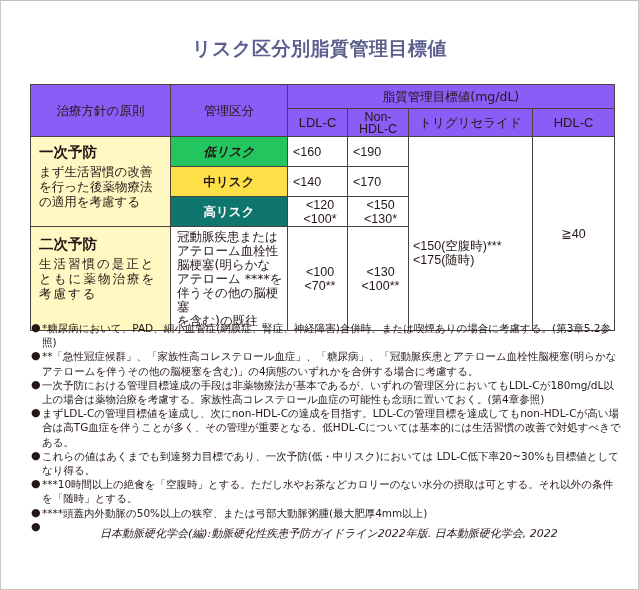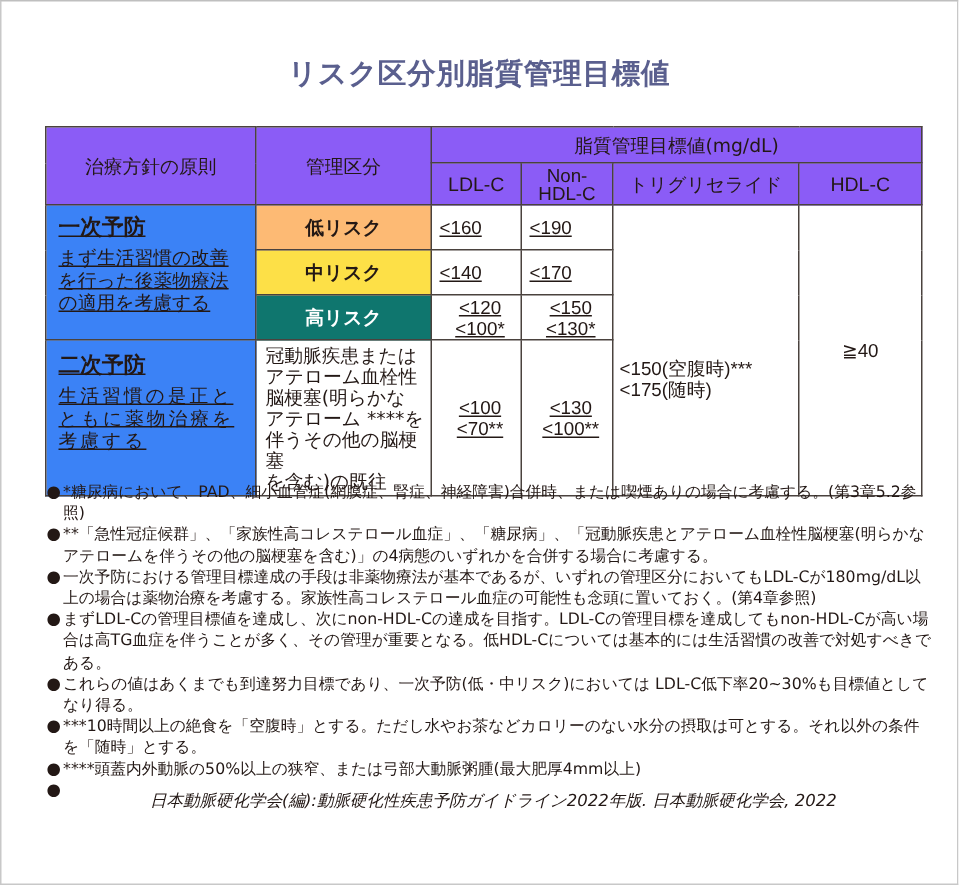--- a/index.html
+++ b/index.html
@@ -3,27 +3,27 @@
 <meta charset="utf-8">
 <style>
   html,body{margin:0;padding:0;}
   body{width:639px;height:590px;background:#fff;position:relative;overflow:hidden;
        font-family:"DejaVu Sans","Liberation Sans",sans-serif;color:#231815;}
   .frame{position:absolute;left:0;top:0;width:637px;height:588px;border:1px solid #c8c8c8;border-top:1px solid #bfbfbf;}
   .title{position:absolute;left:0;width:639px;top:36px;text-align:center;font-size:19px;font-weight:bold;color:#5a5f8e;letter-spacing:0.5px;}
   table.lipid{position:absolute;left:30px;top:84px;border-collapse:collapse;table-layout:fixed;}
   table.lipid td{border:1.3px solid #4a423e;padding:0;font-size:12.5px;line-height:14px;}
   .hd{background:#8b5cf6;text-align:center;font-size:12px;}
-  .num{font-family:"Liberation Sans",sans-serif;font-size:15px;line-height:14px;padding-left:5px !important;vertical-align:middle;text-decoration:underline;}
+  .num{font-family:"Liberation Sans",sans-serif;font-size:15px;line-height:14px;padding-left:5px !important;vertical-align:middle;}
   .num .l2{display:block;text-align:center;}
   .risk{text-align:center;font-weight:bold;font-size:13px;}
-  .low{background:#fdba74;color:#231815;}
+  .low{background:#22c55e;color:#231815;font-style:italic;}
   .mid{background:#fde047;color:#231815;}
   .high{background:#0f766e;color:#fff;}
-  .principle{background:#3b82f6;vertical-align:top;padding:8px 0 0 8px !important;text-decoration:underline;}
+  .principle{background:#fef9c3;vertical-align:top;padding:8px 0 0 8px !important;}
   .principle .h{font-weight:bold;font-size:14.5px;margin-bottom:5px;}
   .principle .d{font-size:12.5px;line-height:15px;}
   .second-desc{font-size:11px;line-height:12px;padding:3px 0 2px 6px !important;}
   .tg{font-family:"Liberation Sans",sans-serif;font-size:13.5px;line-height:16px;padding-left:4px !important;}
   .hdl{text-align:center;font-family:"Liberation Sans",sans-serif;font-size:15px;}
   .notes{position:absolute;left:31px;top:321px;width:590px;font-size:10.5px;line-height:14.2px;}
   .note{position:relative;padding-left:11px;}
   .note .b{position:absolute;left:0;top:0;font-size:11px;}
   .cite{position:absolute;left:100px;top:526px;font-size:11px;white-space:nowrap;font-style:italic;}
 </style>

